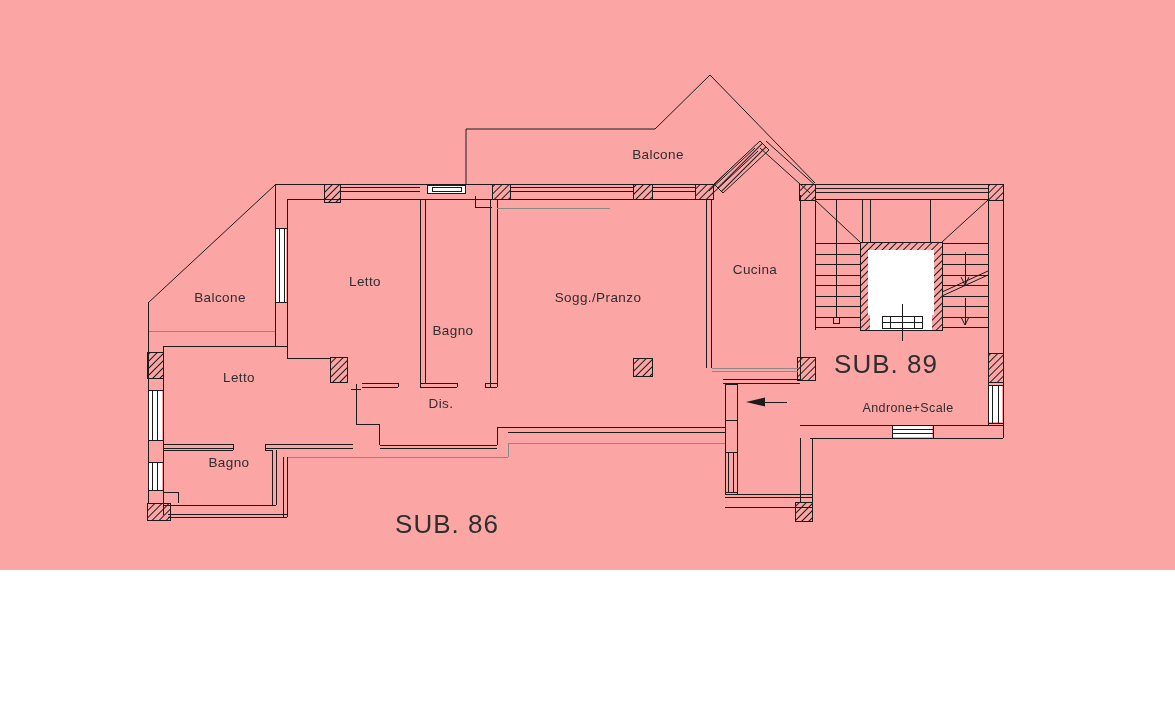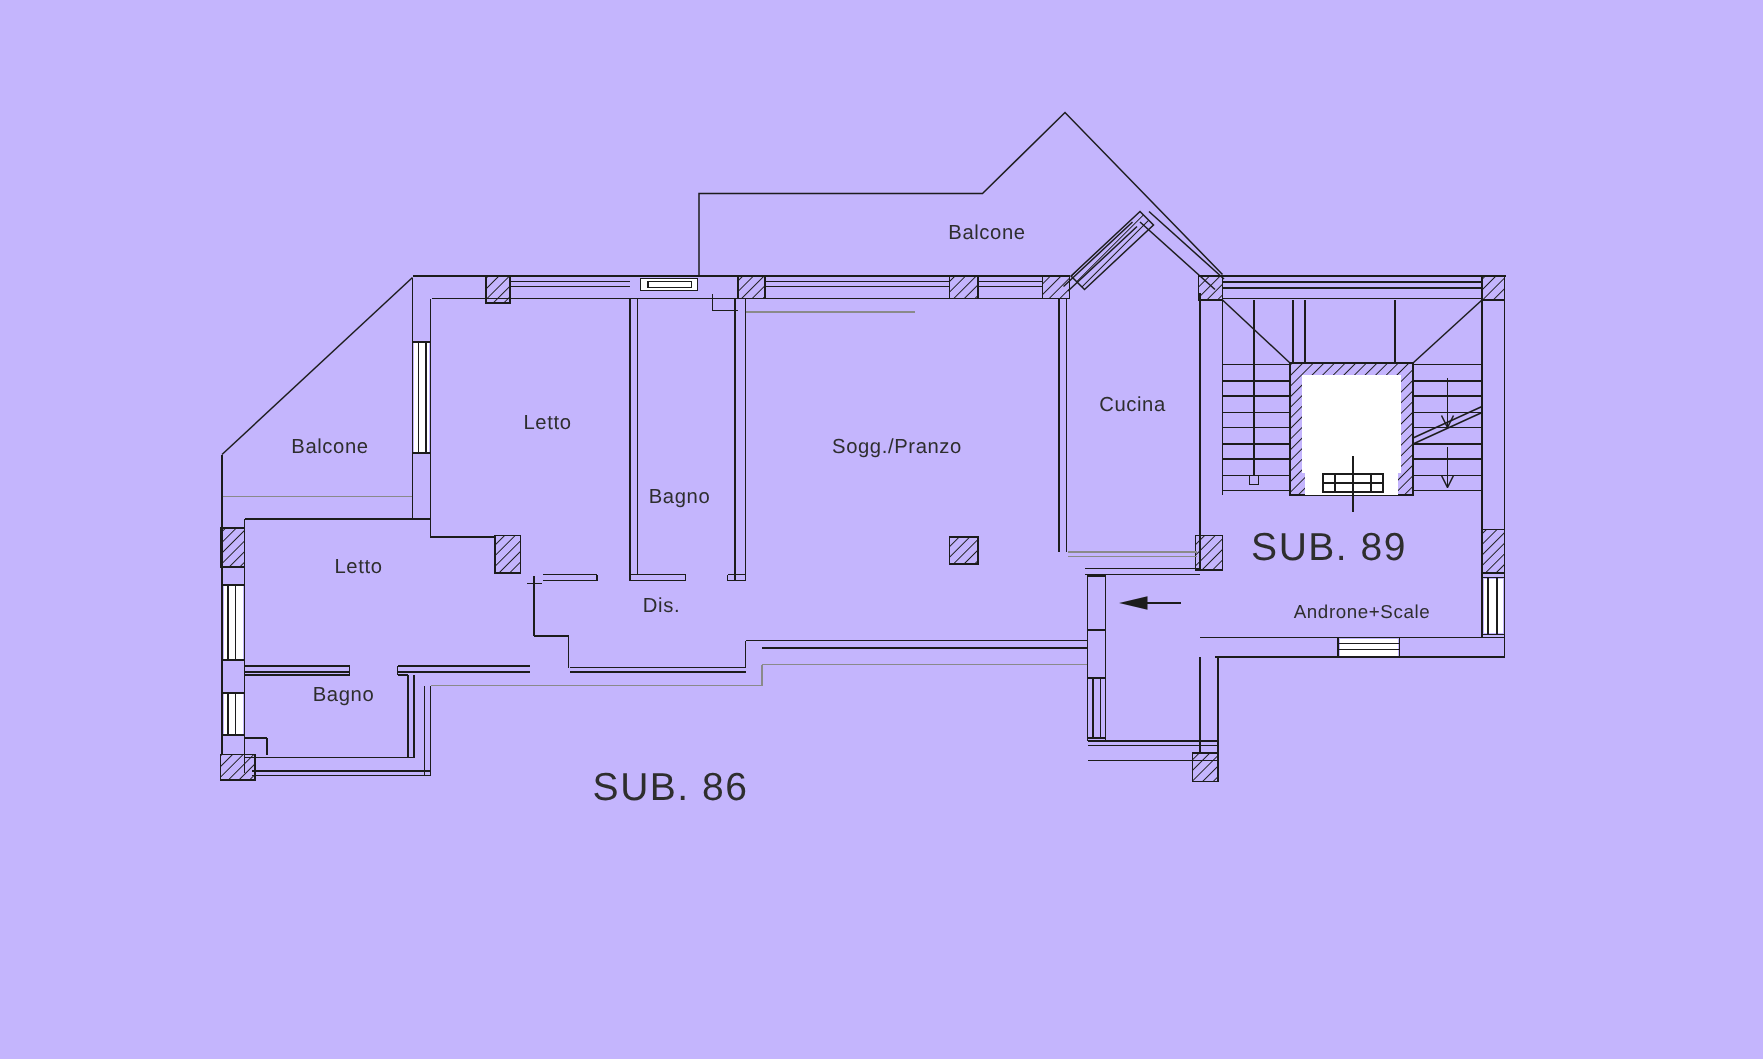--- a/index.html
+++ b/index.html
@@ -1,16 +1,16 @@
 <!DOCTYPE html>
 <html><head>
 <meta charset="utf-8">
 <style>
   html,body{margin:0;padding:0;background:#ffffff;}
-  #canvas{position:relative;width:1175px;height:706px;background:#c4b5fd;overflow:hidden;}
+  #canvas{position:relative;width:1175px;height:570px;background:#fca5a5;overflow:hidden;}
   svg{display:block;}
   svg line, svg polyline, svg rect, svg polygon, svg path{
     stroke:#1c1c1c; stroke-width:1; fill:none;
     shape-rendering:crispEdges;
   }
   svg .thin{stroke:#8a8a8a;}
   svg .aa{shape-rendering:auto;}
   svg .hatch{fill:url(#diag); stroke:#1c1c1c;}
   svg .solid{fill:#1c1c1c; stroke:none; shape-rendering:auto;}
   svg .white{fill:#ffffff; stroke:none;}

